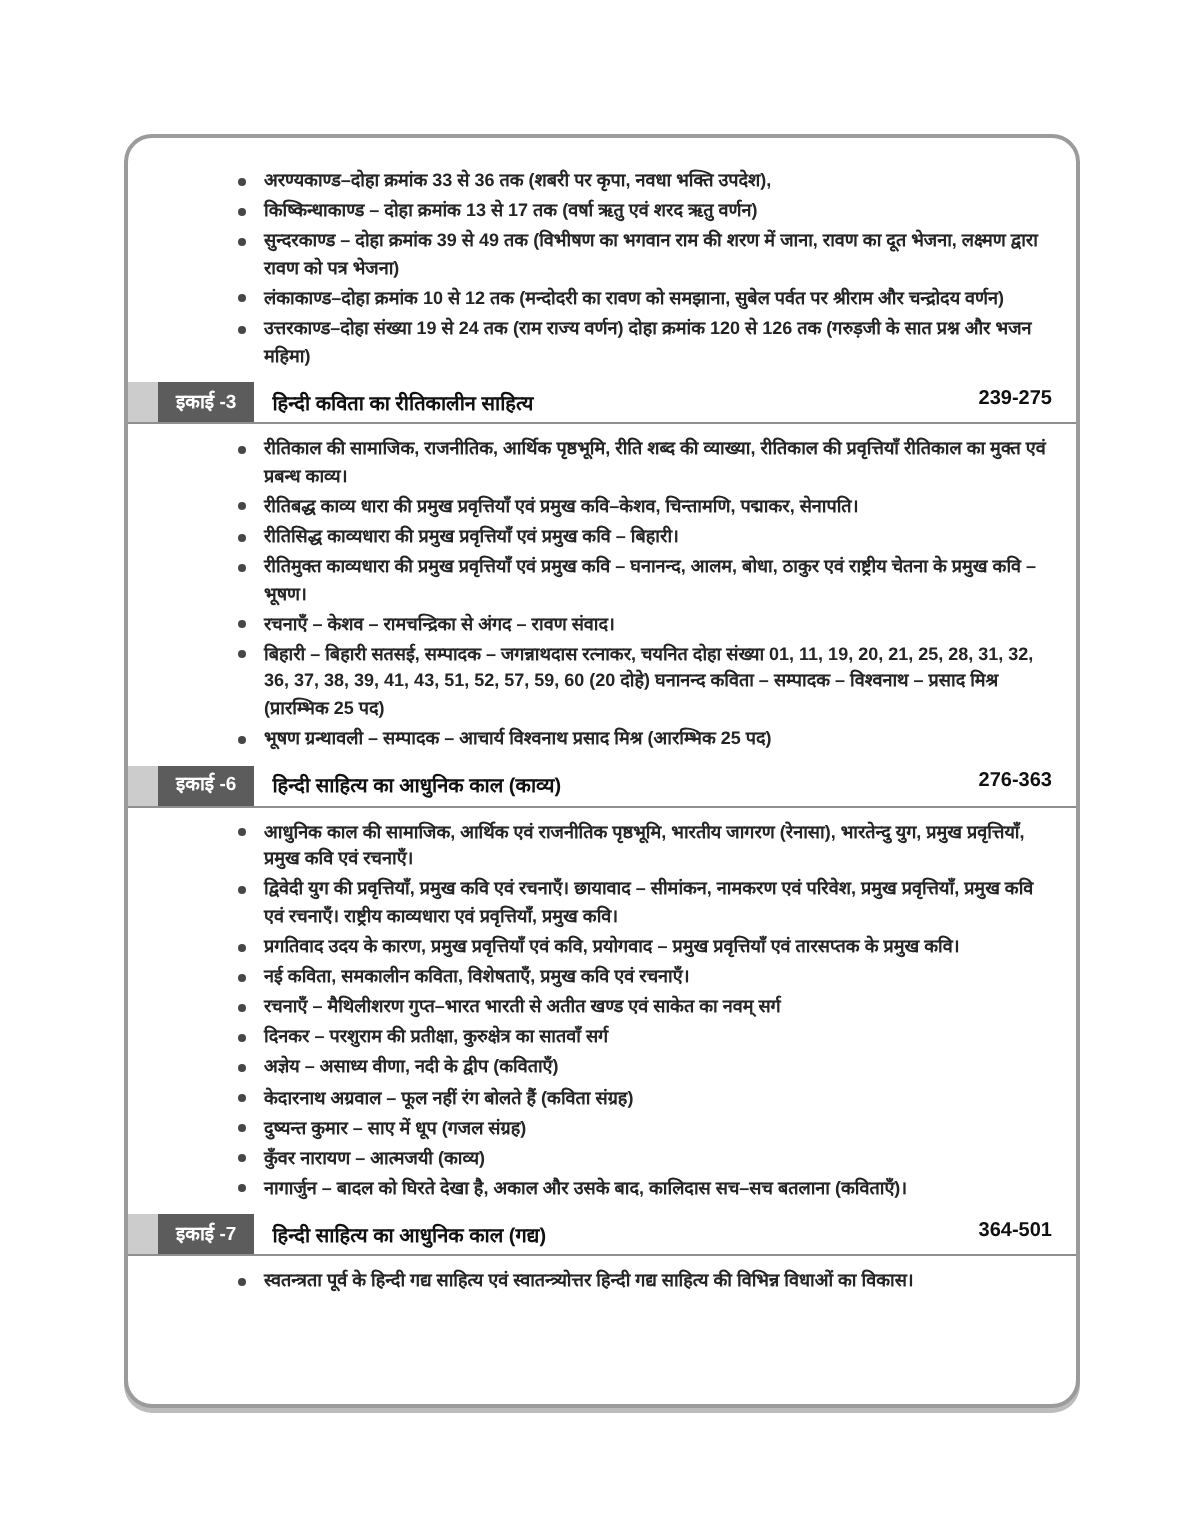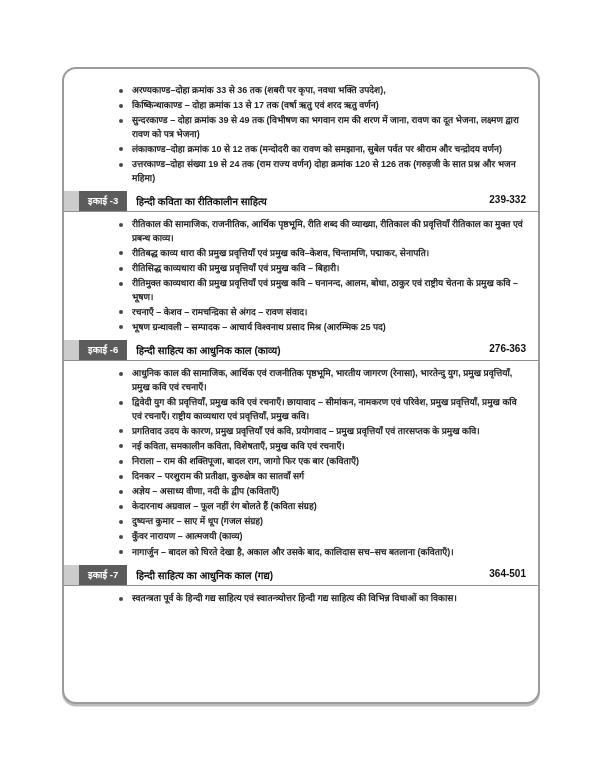--- a/index.html
+++ b/index.html
@@ -107,33 +107,34 @@
   <li>उत्तरकाण्ड–दोहा संख्या 19 से 24 तक (राम राज्य वर्णन) दोहा क्रमांक 120 से 126 तक (गरुड़जी के सात प्रश्न और भजन महिमा)</li>
 
 </ul>
   </div>
 
   <div>
     <div class="sec-header">
       <span class="lead-strip"></span>
       <span class="sec-badge">इकाई -3</span>
       <span class="sec-title">हिन्दी कविता का रीतिकालीन साहित्य</span>
-      <span class="sec-pages">239-332</span>
+      <span class="sec-pages">239-275</span>
     </div>
     <ul class="topic-list">
   <li>रीतिकाल की सामाजिक, राजनीतिक, आर्थिक पृष्ठभूमि, रीति शब्द की व्याख्या, रीतिकाल की प्रवृत्तियाँ रीतिकाल का मुक्त एवं प्रबन्ध काव्य।</li>
 
   <li>रीतिबद्ध काव्य धारा की प्रमुख प्रवृत्तियाँ एवं प्रमुख कवि–केशव, चिन्तामणि, पद्माकर, सेनापति।</li>
 
   <li>रीतिसिद्ध काव्यधारा की प्रमुख प्रवृत्तियाँ एवं प्रमुख कवि – बिहारी।</li>
 
   <li>रीतिमुक्त काव्यधारा की प्रमुख प्रवृत्तियाँ एवं प्रमुख कवि – घनानन्द, आलम, बोधा, ठाकुर एवं राष्ट्रीय चेतना के प्रमुख कवि – भूषण।</li>
 
   <li>रचनाएँ – केशव – रामचन्द्रिका से अंगद – रावण संवाद।</li>
 
+  <li>बिहारी – बिहारी सतसई, सम्पादक – जगन्नाथदास रत्नाकर, चयनित दोहा संख्या 01, 11, 19, 20, 21, 25, 28, 31, 32, 36, 37, 38, 39, 41, 43, 51, 52, 57, 59, 60 (20 दोहे) घनानन्द कविता – सम्पादक – विश्वनाथ – प्रसाद मिश्र (प्रारम्भिक 25 पद)</li>
 
   <li>भूषण ग्रन्थावली – सम्पादक – आचार्य विश्वनाथ प्रसाद मिश्र (आरम्भिक 25 पद)</li>
 </ul>
   </div>
 
   <div>
     <div class="sec-header">
       <span class="lead-strip"></span>
       <span class="sec-badge">इकाई -6</span>
       <span class="sec-title">हिन्दी साहित्य का आधुनिक काल (काव्य)</span>
@@ -141,23 +142,23 @@
     </div>
     <ul class="topic-list">
   <li>आधुनिक काल की सामाजिक, आर्थिक एवं राजनीतिक पृष्ठभूमि, भारतीय जागरण (रेनासा), भारतेन्दु युग, प्रमुख प्रवृत्तियाँ, प्रमुख कवि एवं रचनाएँ।</li>
 
   <li>द्विवेदी युग की प्रवृत्तियाँ, प्रमुख कवि एवं रचनाएँ। छायावाद – सीमांकन, नामकरण एवं परिवेश, प्रमुख प्रवृत्तियाँ, प्रमुख कवि एवं रचनाएँ। राष्ट्रीय काव्यधारा एवं प्रवृत्तियाँ, प्रमुख कवि।</li>
 
   <li>प्रगतिवाद उदय के कारण, प्रमुख प्रवृत्तियाँ एवं कवि, प्रयोगवाद – प्रमुख प्रवृत्तियाँ एवं तारसप्तक के प्रमुख कवि।</li>
 
   <li>नई कविता, समकालीन कविता, विशेषताएँ, प्रमुख कवि एवं रचनाएँ।</li>
 
+  <li>रचनाएँ – मैथिलीशरण गुप्त–भारत भारती से अतीत खण्ड एवं साकेत का नवम् सर्ग</li>
 
 
-  <li>निराला – राम की शक्तिपूजा, बादल राग, जागो फिर एक बार (कविताएँ)</li>
 
   <li>दिनकर – परशुराम की प्रतीक्षा, कुरुक्षेत्र का सातवाँ सर्ग</li>
 
   <li>अज्ञेय – असाध्य वीणा, नदी के द्वीप (कविताएँ)</li>
 
   <li>केदारनाथ अग्रवाल – फूल नहीं रंग बोलते हैं (कविता संग्रह)</li>
 
   <li>दुष्यन्त कुमार – साए में धूप (गजल संग्रह)</li>
 
   <li>कुँवर नारायण – आत्मजयी (काव्य)</li>

